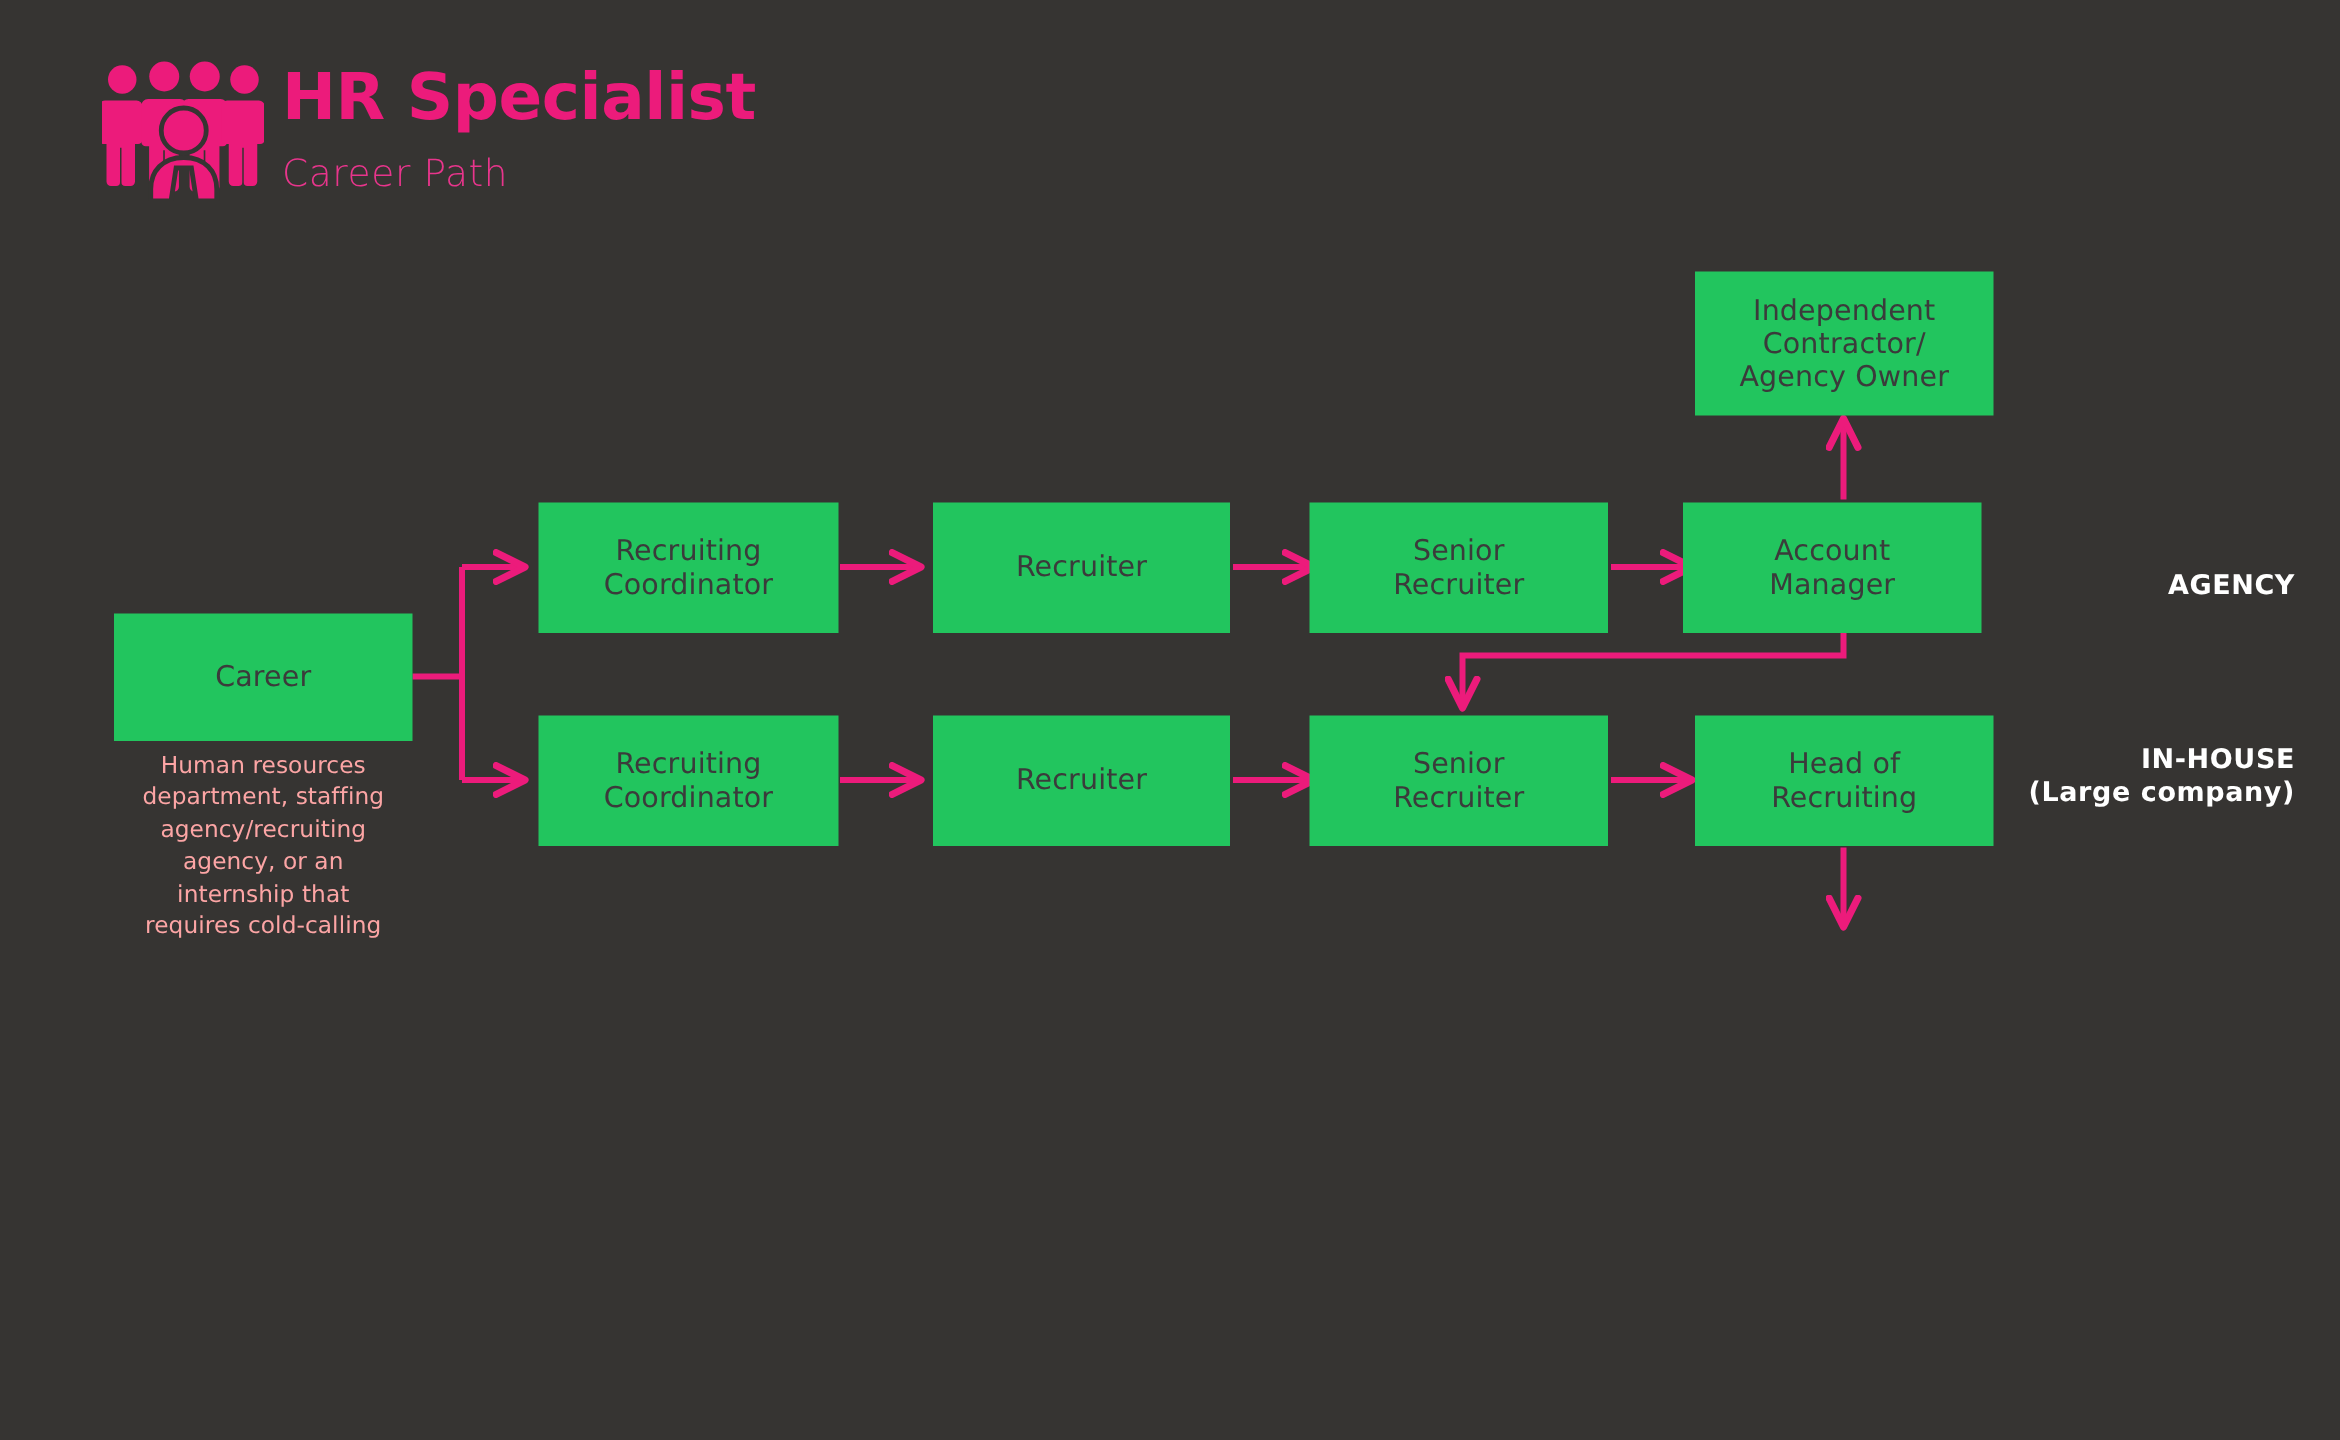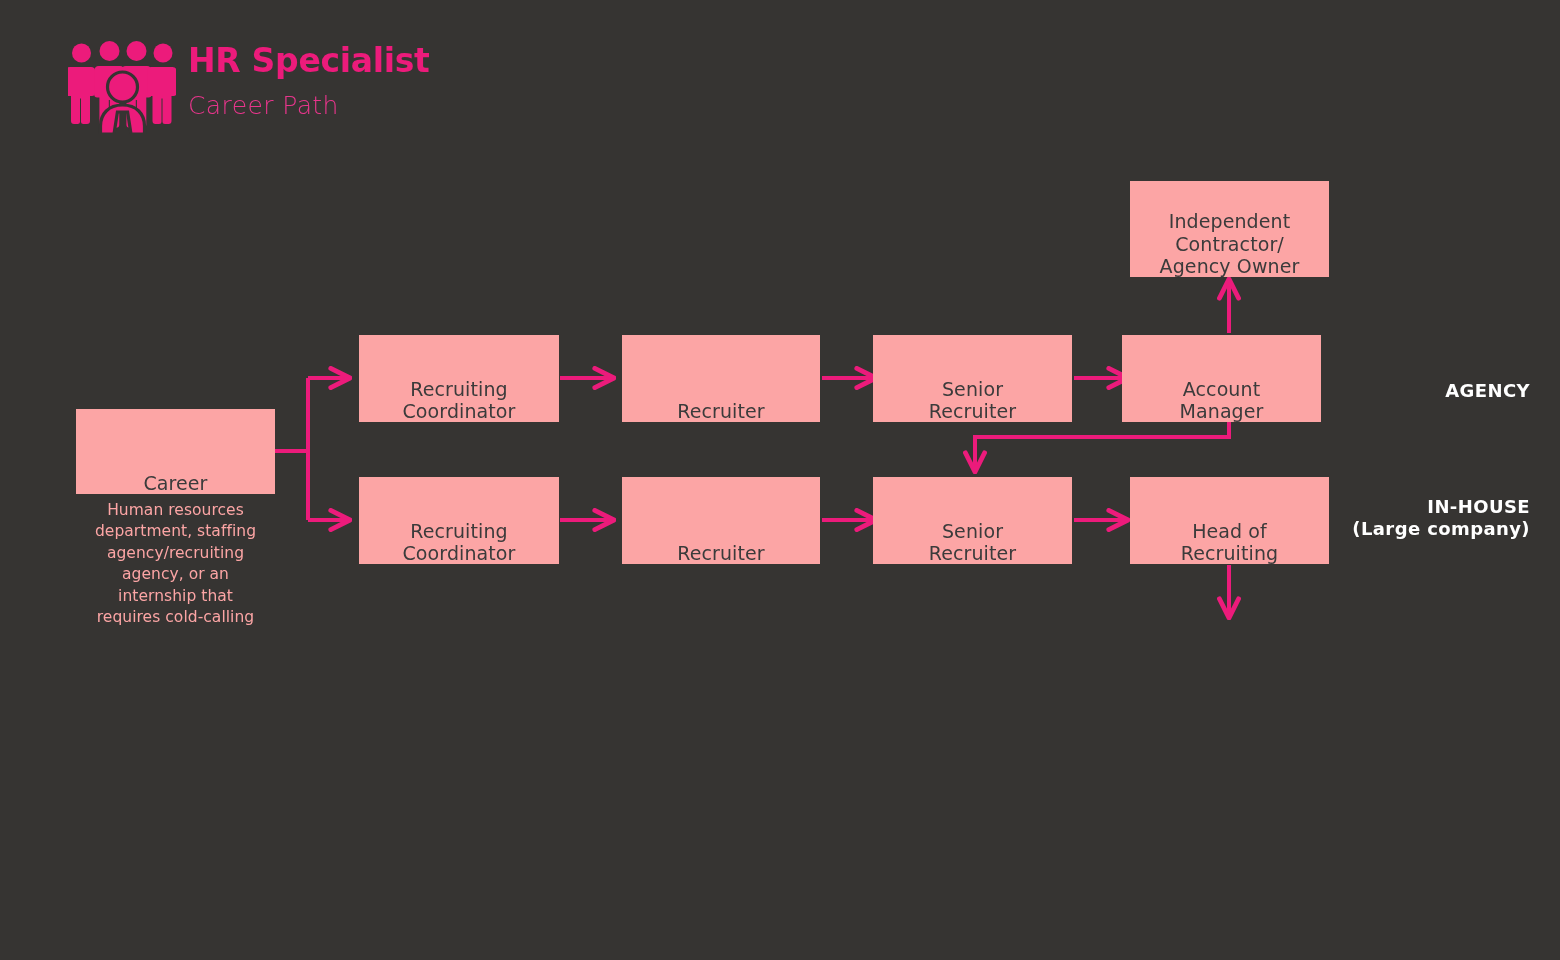--- a/index.html
+++ b/index.html
@@ -30,21 +30,21 @@
     top: 4px;
     width: 108px;
     height: 94px;
   }
   #logo-text {
     position: absolute;
     left: 120px;
     top: 8px;
   }
   #logo-title {
-    font-size: 33px;
+    font-size: 43px;
     font-weight: bold;
     color: #EC1B7B;
     letter-spacing: -0.3px;
     line-height: 1.0;
     white-space: nowrap;
   }
   #logo-subtitle {
     font-size: 25px;
     font-weight: 300;
     color: #E8358C;
@@ -66,24 +66,24 @@
     position: absolute;
     left: 0;
     top: 0;
     width: 1560px;
     height: 960px;
     pointer-events: none;
   }
 
   .node {
     position: absolute;
-    background: #fca5a5;
+    background: #22c55e;
     color: #3B3B3B;
     display: flex;
-    align-items: flex-end;
+    align-items: center;
     justify-content: center;
     text-align: center;
     font-size: 19px;
     font-weight: 400;
     line-height: 1.17;
     letter-spacing: 0.1px;
     box-sizing: border-box;
   }
   .node .node-label { display: block; padding: 0 8px; }
 

